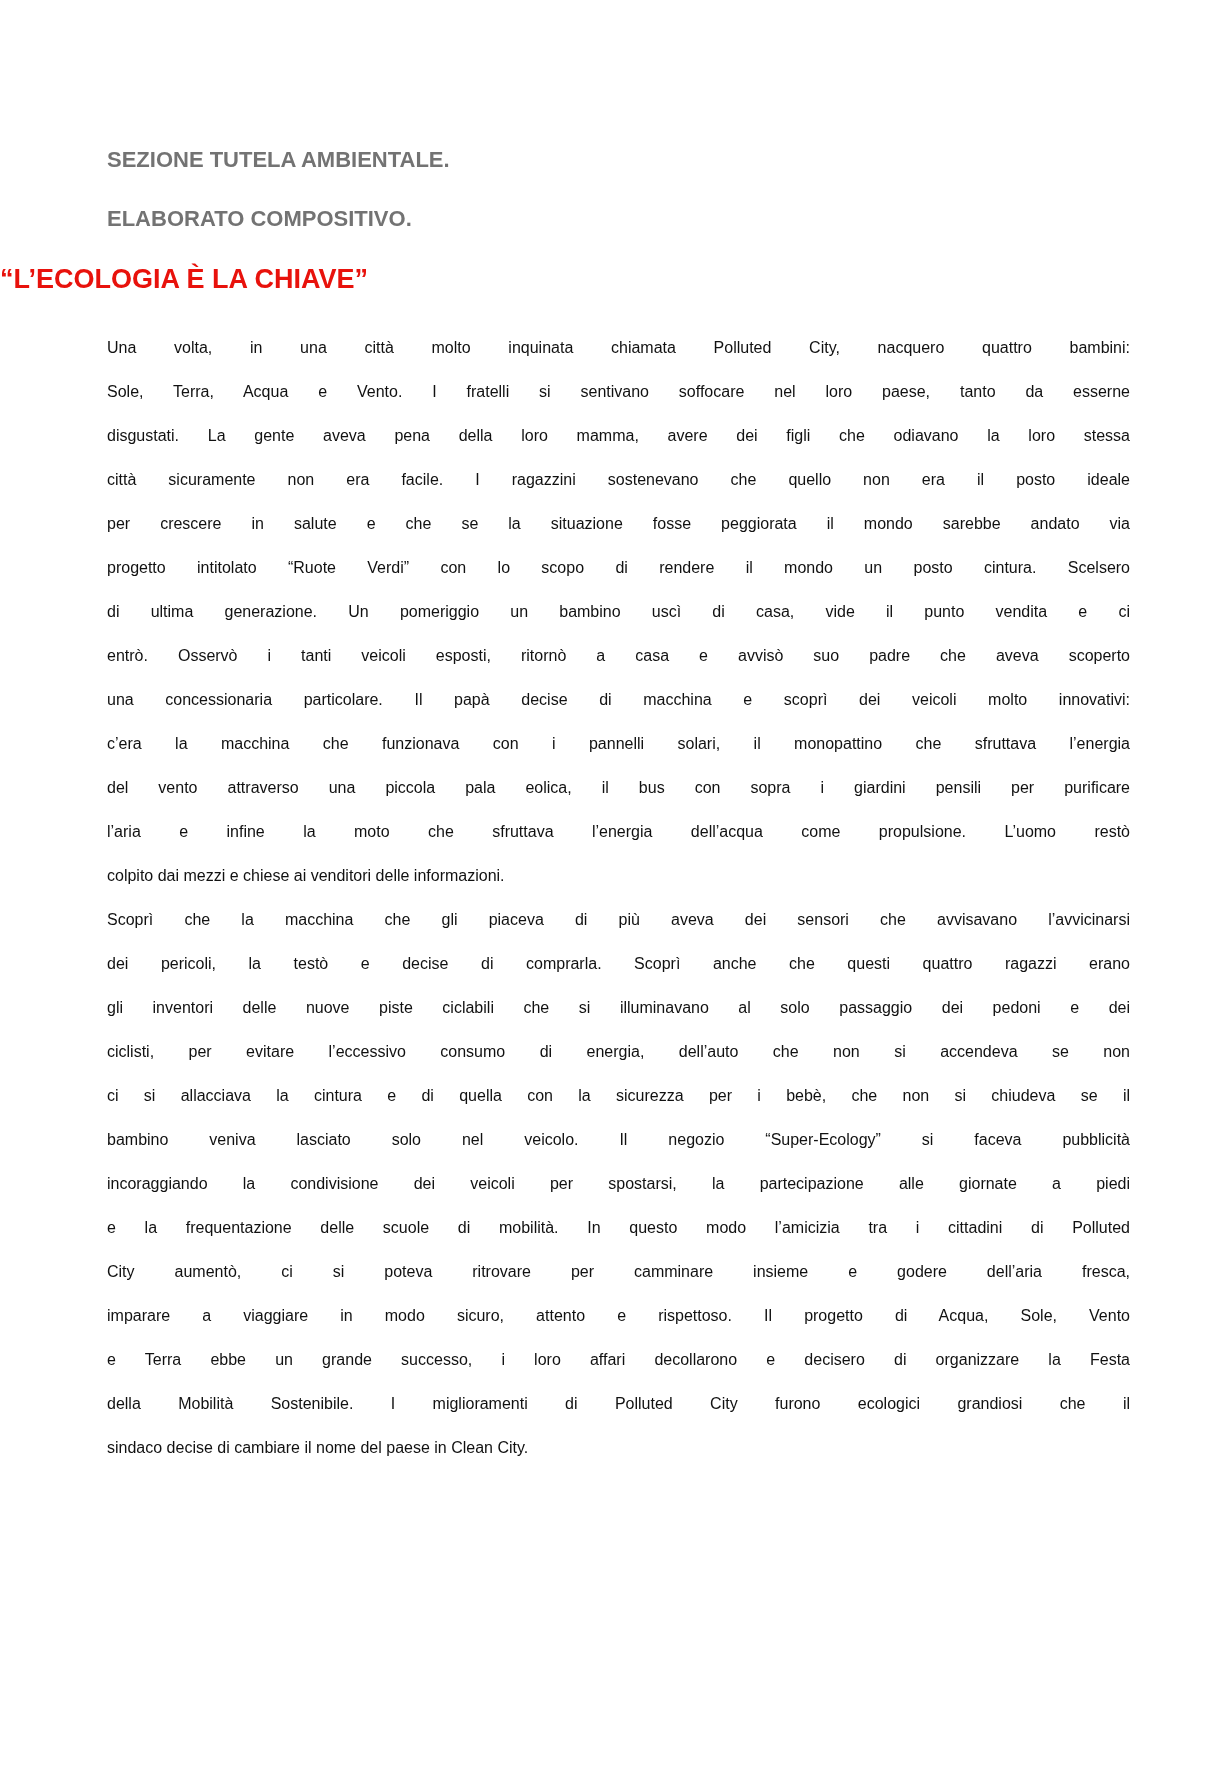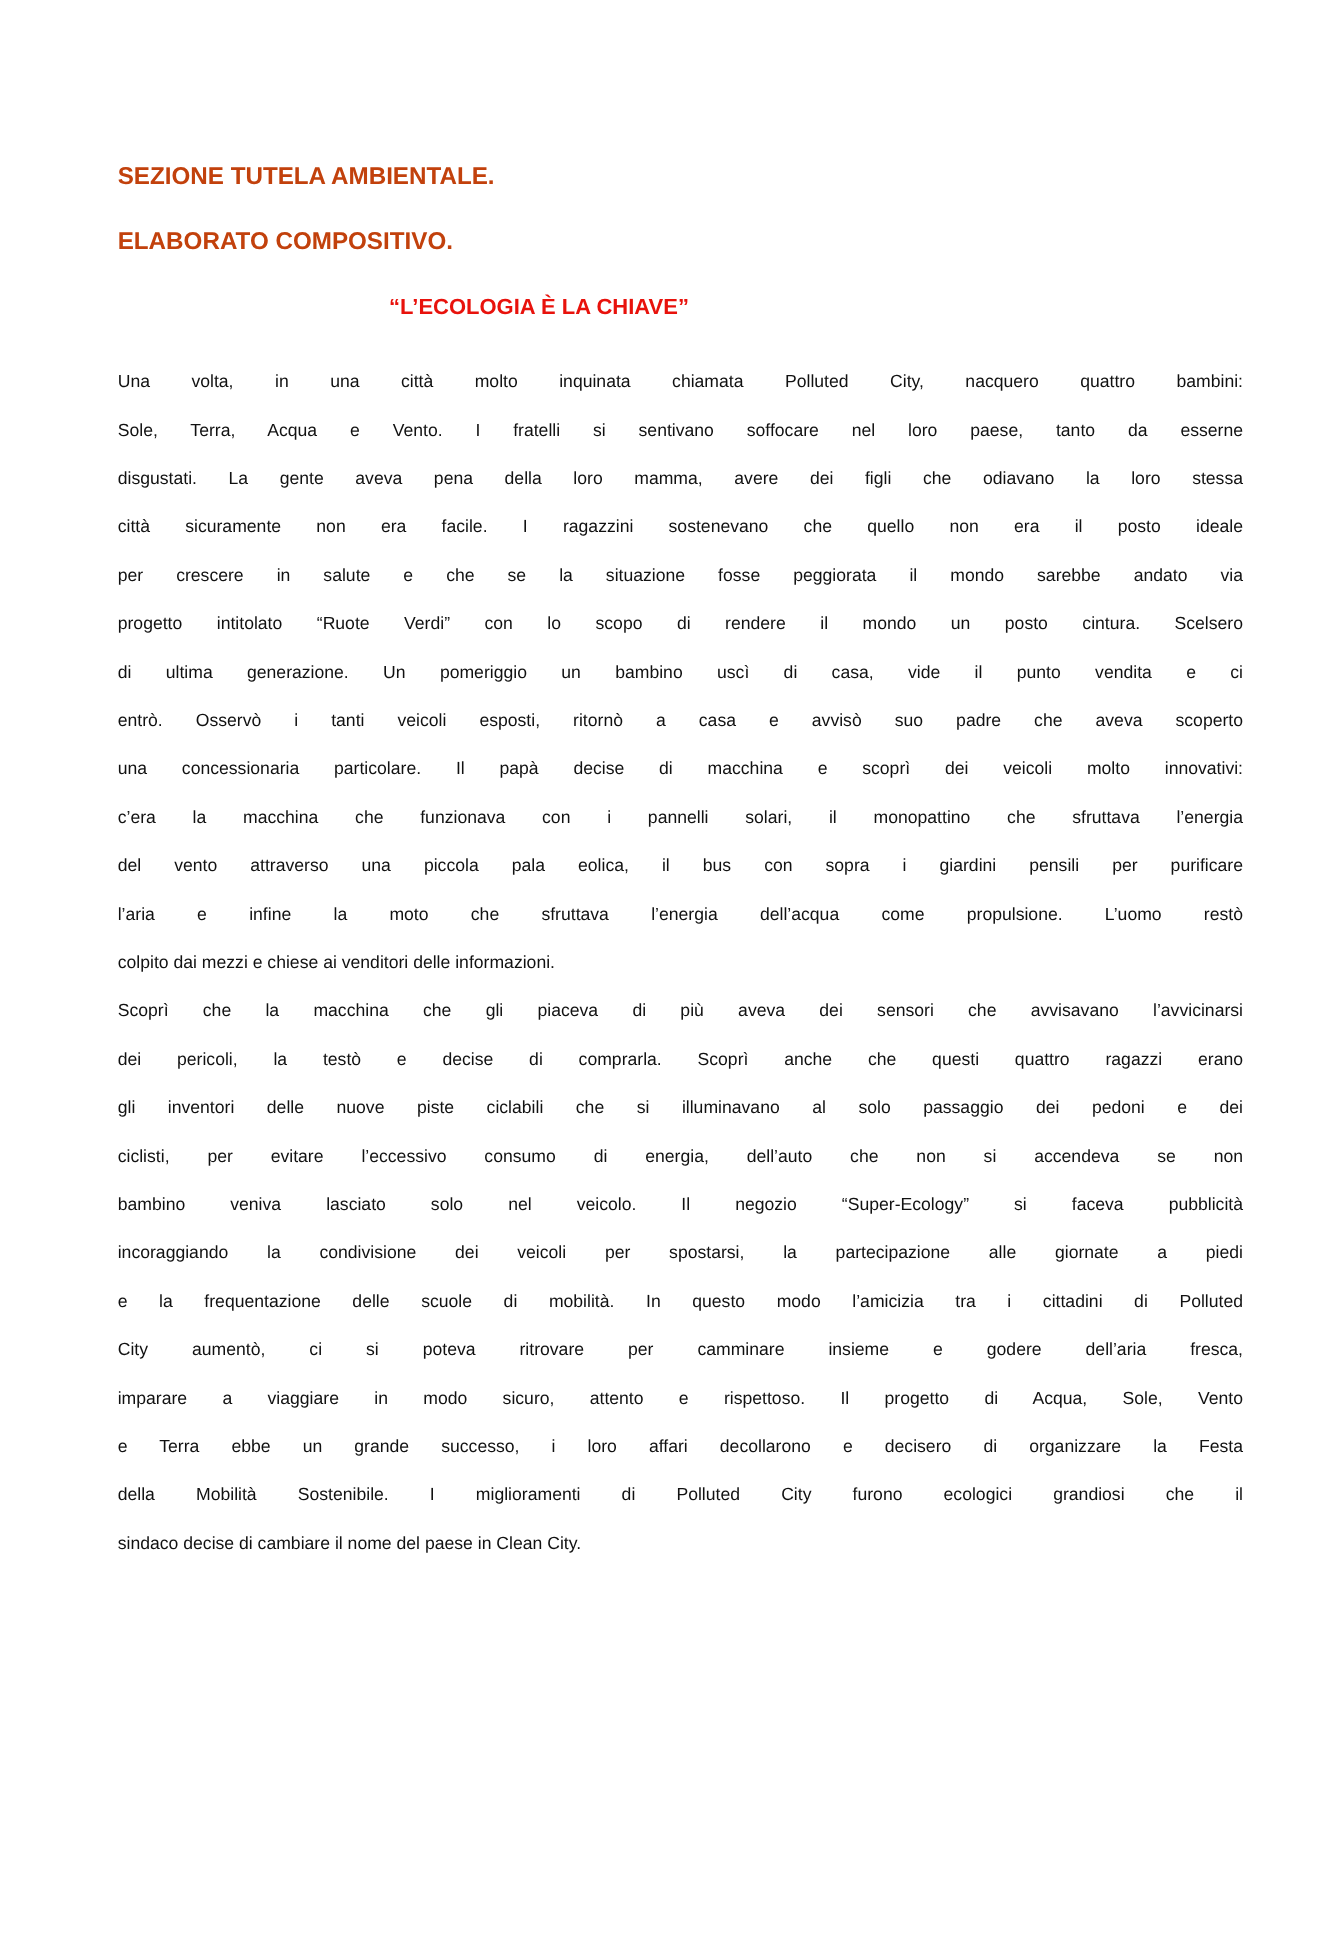--- a/index.html
+++ b/index.html
@@ -21,34 +21,33 @@
       width: 1220px;
       height: 1778px;
       background: #ffffff;
     }
     .heading {
       position: absolute;
       left: 107px;
       font-weight: bold;
       font-size: 22px;
       line-height: 28px;
-      color: #c2410c;
+      color: #737373;
       margin: 0;
       white-space: nowrap;
     }
     #section-heading { top: 146px; }
     #doc-type-heading { top: 205px; }
     .title {
       position: absolute;
       left: 0;
       width: 980px;
       top: 263px;
-      text-align: center;
       font-weight: bold;
-      font-size: 20px;
+      font-size: 27px;
       line-height: 32px;
       color: #e8120c;
       margin: 0;
       white-space: nowrap;
     }
     .body-text {
       position: absolute;
       left: 107px;
       top: 326px;
       width: 1023px;
@@ -99,20 +98,21 @@
       <div class="line"><span class="fill">c’era la macchina che funzionava con i pannelli solari, il monopattino che sfruttava l’energia</span></div>
       <div class="line"><span class="fill">del vento attraverso una piccola pala eolica, il bus con sopra i giardini pensili per purificare</span></div>
       <div class="line"><span class="fill">l’aria e infine la moto che sfruttava l’energia dell’acqua come propulsione. L’uomo restò</span></div>
       <div class="line last"><span class="fill">colpito dai mezzi e chiese ai venditori delle informazioni.</span></div>
     </div>
     <div class="paragraph">
       <div class="line"><span class="fill">Scoprì che la macchina che gli piaceva di più aveva dei sensori che avvisavano l’avvicinarsi</span></div>
       <div class="line"><span class="fill">dei pericoli, la testò e decise di comprarla. Scoprì anche che questi quattro ragazzi erano</span></div>
       <div class="line"><span class="fill">gli inventori delle nuove piste ciclabili che si illuminavano al solo passaggio dei pedoni e dei</span></div>
       <div class="line"><span class="fill">ciclisti, per evitare l’eccessivo consumo di energia, dell’auto che non si accendeva se non</span></div>
+      <div class="line"><span class="fill">ci si allacciava la cintura e di quella con la sicurezza per i bebè, che non si chiudeva se il</span></div>
       <div class="line"><span class="fill">bambino veniva lasciato solo nel veicolo. Il negozio “Super-Ecology” si faceva pubblicità</span></div>
       <div class="line"><span class="fill">incoraggiando la condivisione dei veicoli per spostarsi, la partecipazione alle giornate a piedi</span></div>
       <div class="line"><span class="fill">e la frequentazione delle scuole di mobilità. In questo modo l’amicizia tra i cittadini di Polluted</span></div>
       <div class="line"><span class="fill">City aumentò, ci si poteva ritrovare per camminare insieme e godere dell’aria fresca,</span></div>
       <div class="line"><span class="fill">imparare a viaggiare in modo sicuro, attento e rispettoso. Il progetto di Acqua, Sole, Vento</span></div>
       <div class="line"><span class="fill">e Terra ebbe un grande successo, i loro affari decollarono e decisero di organizzare la Festa</span></div>
       <div class="line"><span class="fill">della Mobilità Sostenibile. I miglioramenti di Polluted City furono ecologici grandiosi che il</span></div>
       <div class="line last"><span class="fill">sindaco decise di cambiare il nome del paese in Clean City.</span></div>
     </div>
   </div>

